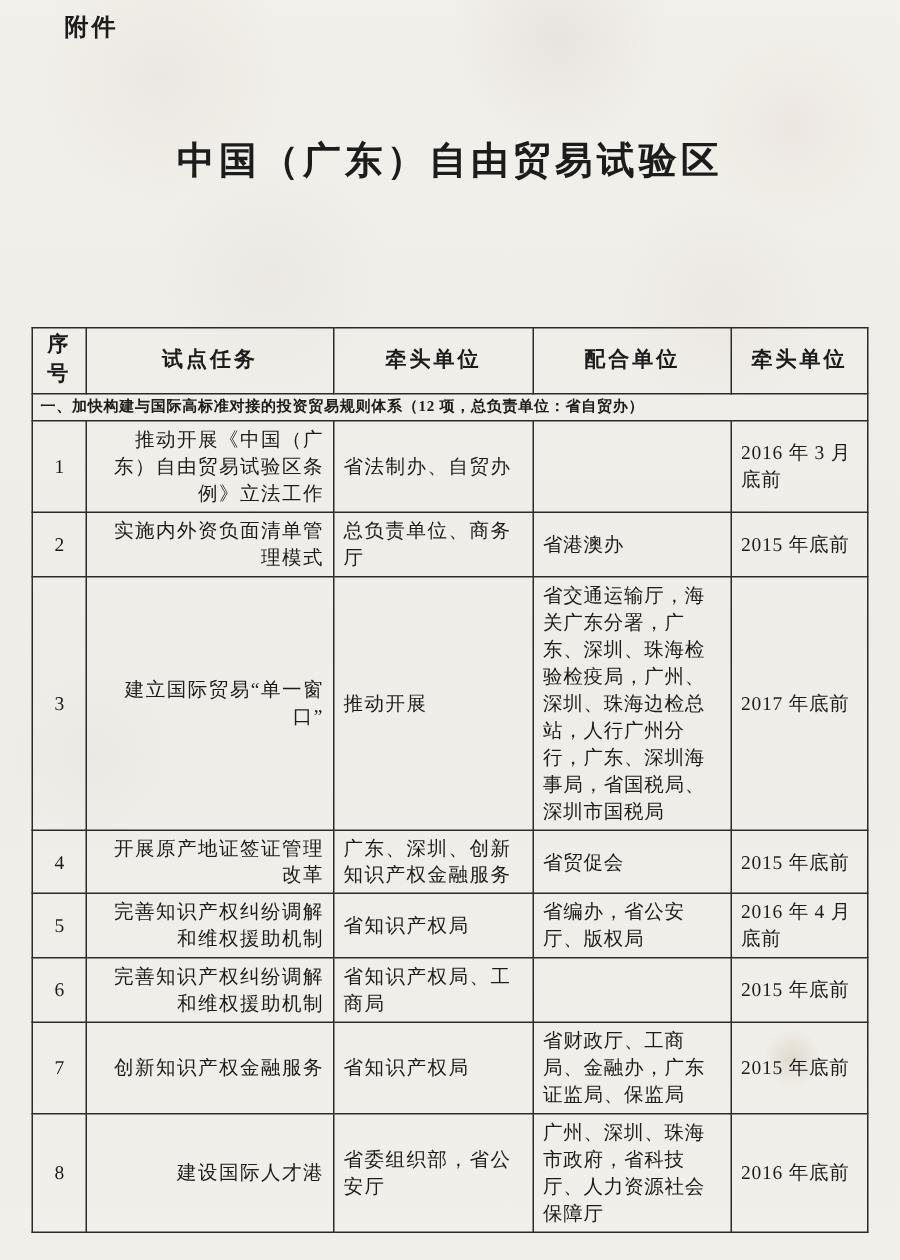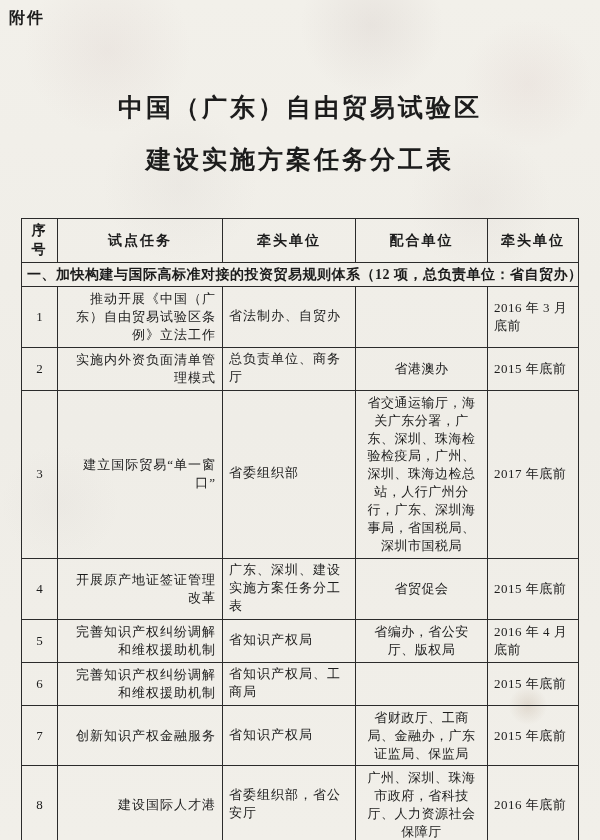--- a/index.html
+++ b/index.html
@@ -19,21 +19,21 @@
       radial-gradient(circle at 62% 3%, rgba(160,140,140,0.12), rgba(0,0,0,0) 8%),
       radial-gradient(circle at 88% 10%, rgba(190,150,150,0.10), rgba(0,0,0,0) 7%),
       radial-gradient(circle at 30% 22%, rgba(170,160,160,0.08), rgba(0,0,0,0) 10%),
       radial-gradient(circle at 80% 24%, rgba(170,150,150,0.08), rgba(0,0,0,0) 9%),
       radial-gradient(circle at 10% 60%, rgba(170,160,160,0.06), rgba(0,0,0,0) 8%),
       radial-gradient(circle at 88% 84%, rgba(150,120,90,0.18), rgba(0,0,0,0) 2.2%),
       linear-gradient(180deg, #f2f0ea 0%, #efede7 50%, #f1efe9 100%);
   }
   .attachment {
     position: absolute;
-    left: 9px;
+    left: 43px;
     top: 8px;
     font-size: 16px;
     font-weight: bold;
     letter-spacing: 2px;
   }
   .doc-title {
     position: absolute;
     left: 0;
     top: 82px;
     width: 100%;
@@ -66,43 +66,42 @@
   .task-table thead th {
     font-weight: bold;
     text-align: center;
     font-size: 14px;
     letter-spacing: 2px;
     height: 26px;
     padding: 2px 2px;
   }
   .section-row td {
     font-weight: bold;
-    font-size: 14px;
+    font-size: 10px;
     letter-spacing: 0.5px;
     padding: 2px 5px;
     white-space: nowrap;
     overflow: hidden;
   }
   td.col-no {
     text-align: center;
     letter-spacing: 0;
   }
   td.col-task { text-align: right; letter-spacing: 1px; }
-  td.col-lead { text-align: left; letter-spacing: 1px; font-family: Liberation Mono, monospace; }
-  td.col-support { text-align: center; letter-spacing: 0.5px; margin-left: 12px; }
+  td.col-lead { text-align: left; letter-spacing: 1px; }
+  td.col-support { text-align: left; letter-spacing: 0.5px; margin-left: 12px; }
   td.col-deadline { text-align: left; letter-spacing: 0.5px; }
 </style>
 </head>
 <body>
 
 <div class="attachment">附件</div>
 
 <div class="doc-title">
   <div class="line">中国（广东）自由贸易试验区</div>
-  <div class="line">建设实施方案任务分工表</div>
 </div>
 
 <table class="task-table">
   <colgroup>
     <col style="width:36px">
     <col style="width:165px">
     <col style="width:133px">
     <col style="width:132px">
     <col style="width:91px">
   </colgroup>
@@ -131,28 +130,28 @@
       <tr>
         <td class="col-no">2</td>
         <td class="col-task">实施内外资负面清单管理模式</td>
         <td class="col-lead">总负责单位、商务厅</td>
         <td class="col-support">省港澳办</td>
         <td class="col-deadline">2015 年底前</td>
       </tr>
       <tr>
         <td class="col-no">3</td>
         <td class="col-task">建立国际贸易“单一窗口”</td>
-        <td class="col-lead">省委组织部</td>
+        <td class="col-lead">推动开展</td>
         <td class="col-support">省交通运输厅，海关广东分署，广东、深圳、珠海检验检疫局，广州、深圳、珠海边检总站，人行广州分行，广东、深圳海事局，省国税局、深圳市国税局</td>
         <td class="col-deadline">2017 年底前</td>
       </tr>
       <tr>
         <td class="col-no">4</td>
         <td class="col-task">开展原产地证签证管理改革</td>
-        <td class="col-lead">广东、深圳、建设实施方案任务分工表</td>
+        <td class="col-lead">广东、深圳、创新知识产权金融服务</td>
         <td class="col-support">省贸促会</td>
         <td class="col-deadline">2015 年底前</td>
       </tr>
       <tr>
         <td class="col-no">5</td>
         <td class="col-task">完善知识产权纠纷调解和维权援助机制</td>
         <td class="col-lead">省知识产权局</td>
         <td class="col-support">省编办，省公安厅、版权局</td>
         <td class="col-deadline">2016 年 4 月底前</td>
       </tr>

